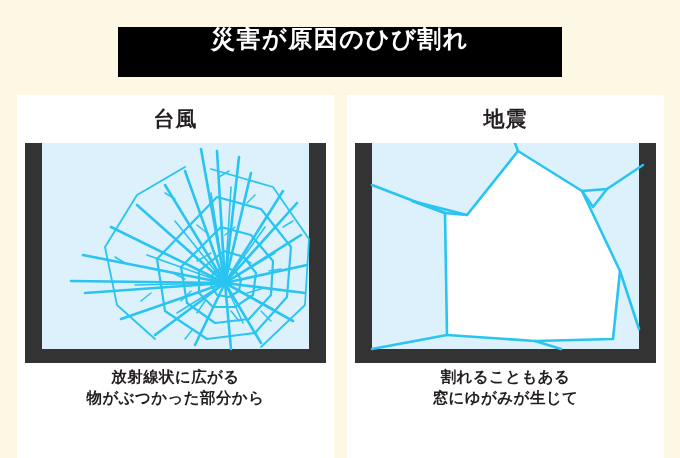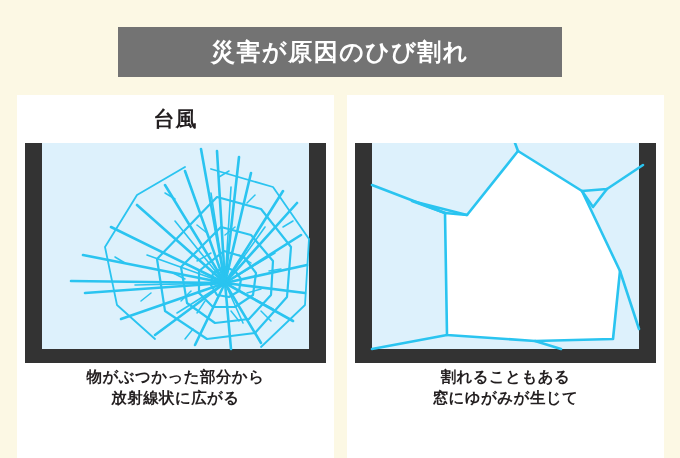--- a/index.html
+++ b/index.html
@@ -15,23 +15,22 @@
     position: relative;
   }
 
   
   .title-banner {
     position: absolute;
     left: 118px;
     top: 27px;
     width: 444px;
     height: 50px;
-    background: #737373;
+    background: #000000;
     display: flex;
-    align-items: center;
     justify-content: center;
   }
   .title-text {
     color: #ffffff;
     font-size: 24px;
     font-weight: bold;
     letter-spacing: 1.5px;
     line-height: 1;
     white-space: nowrap;
   }
@@ -185,27 +184,30 @@
           <path d="M150 56 L140 50"></path>
           <path d="M168 186 L160 196"></path>
           <path d="M222 60 L230 52"></path>
           <path d="M100 120 L90 114"></path>
         </g>
       </g>
     </svg>
   </div>
 
   <div class="caption">
+    <span class="line">放射線状に広がる</span>
     <span class="line">物がぶつかった部分から</span>
-    <span class="line">放射線状に広がる</span>
   </div>
 </div>
 
 <div class="card card-right">
 
+  <div class="card-heading">
+    <span>地震</span>
+  </div>
 
   <div class="window">
     <svg viewBox="0 0 301 220" xmlns="http://www.w3.org/2000/svg">
 
       <rect x="0" y="0" width="301" height="220" fill="#ddf1fc"></rect>
 
       <rect x="0" y="0" width="17" height="208" fill="#333333"></rect>
       <rect x="284" y="0" width="17" height="208" fill="#333333"></rect>
       <rect x="0" y="206" width="301" height="14" fill="#333333"></rect>
 

